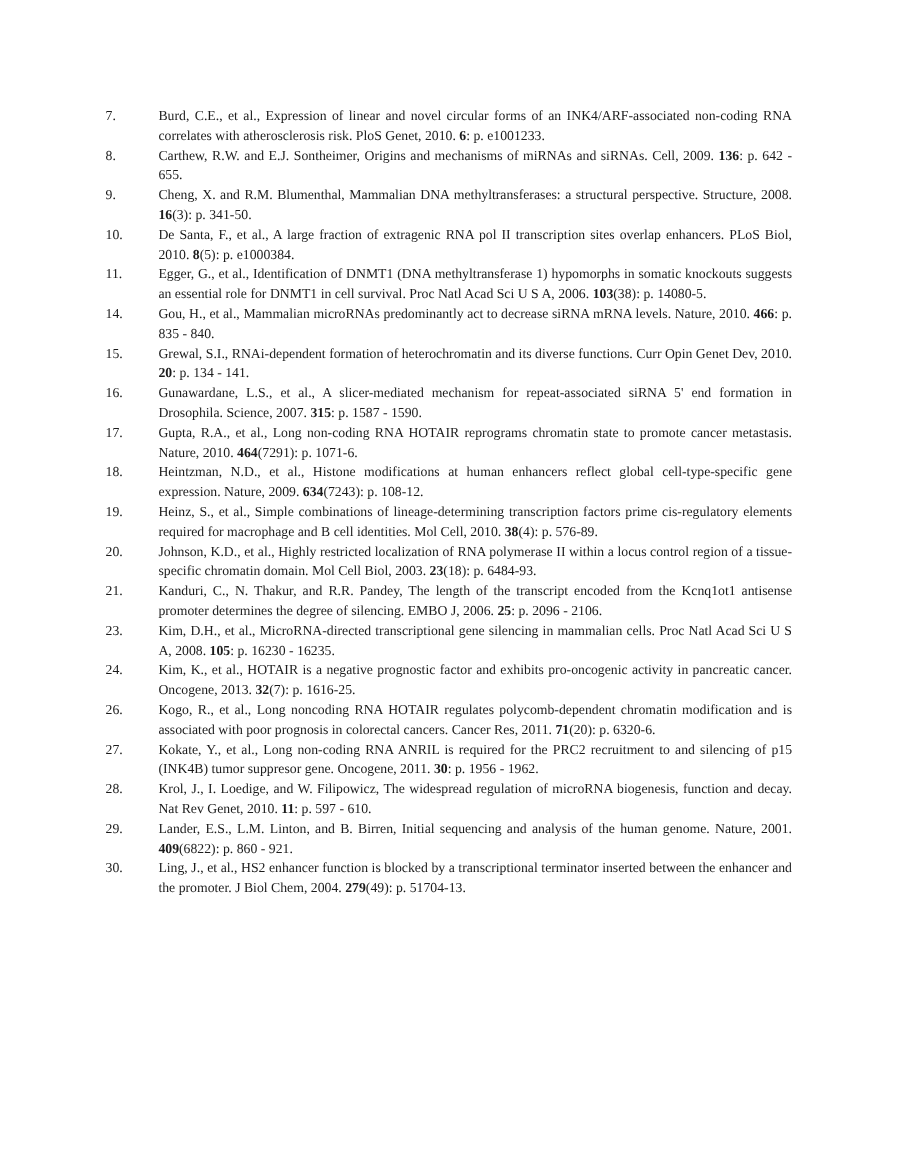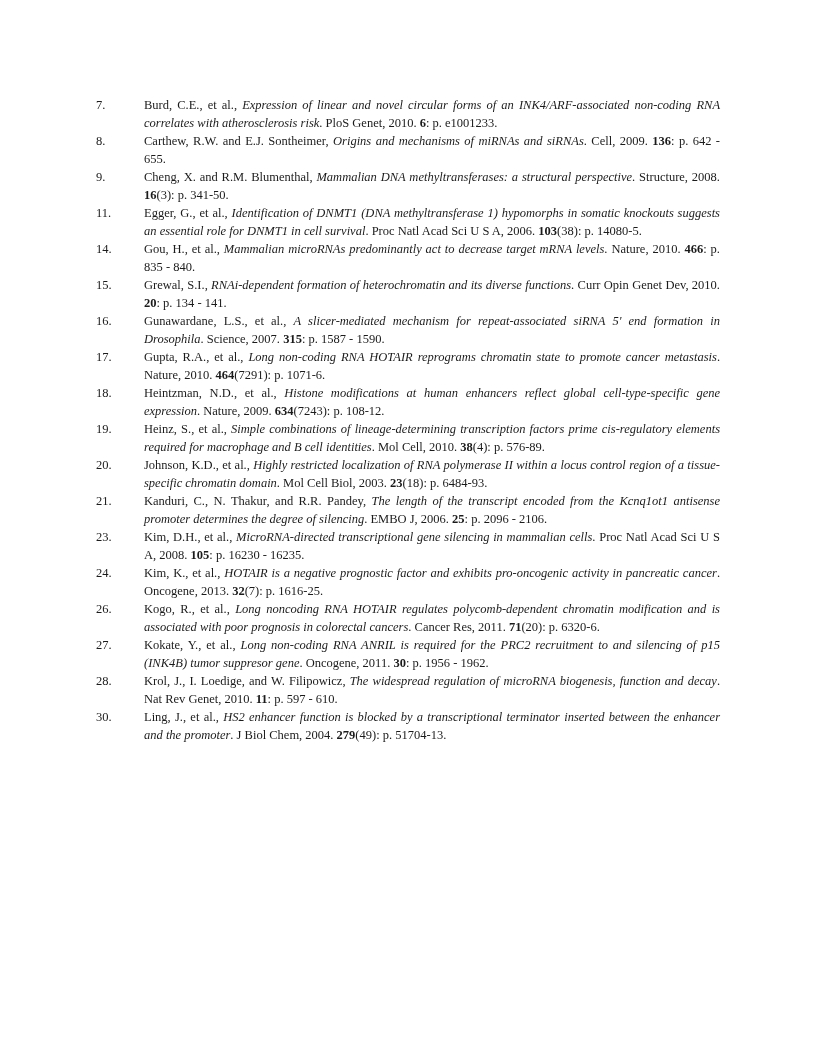--- a/index.html
+++ b/index.html
@@ -27,47 +27,51 @@
   .ref-num {
     flex: 0 0 48px;
     width: 48px;
     text-align: left;
   }
   .ref-text {
     flex: 1 1 auto;
     text-align: justify;
   }
   .seg-n { font-style: normal; font-weight: normal; }
-  .seg-i { font-style: italic; }
+  .seg-i { }
   .seg-b { font-weight: bold; }
 </style>
 </head>
 <body>
 
 <div class="page" style="background: rgb(255, 255, 255); color: rgb(27, 27, 27);">
   <div class="ref-list">
       <div class="ref-row">
         <div class="ref-num">7.</div>
         <div class="ref-text"><span class="seg-n">Burd, C.E., et al., </span><span class="seg-i">Expression of linear and novel circular forms of an INK4/ARF-associated non-coding RNA correlates with atherosclerosis risk</span><span class="seg-n">. PloS Genet, 2010. </span><span class="seg-b">6</span><span class="seg-n">: p. e1001233.</span></div>
       </div>
       <div class="ref-row">
         <div class="ref-num">8.</div>
         <div class="ref-text"><span class="seg-n">Carthew, R.W. and E.J. Sontheimer, </span><span class="seg-i">Origins and mechanisms of miRNAs and siRNAs</span><span class="seg-n">. Cell, 2009. </span><span class="seg-b">136</span><span class="seg-n">: p. 642 - 655.</span></div>
       </div>
       <div class="ref-row">
         <div class="ref-num">9.</div>
         <div class="ref-text"><span class="seg-n">Cheng, X. and R.M. Blumenthal, </span><span class="seg-i">Mammalian DNA methyltransferases: a structural perspective</span><span class="seg-n">. Structure, 2008. </span><span class="seg-b">16</span><span class="seg-n">(3): p. 341-50.</span></div>
       </div>
       <div class="ref-row">
+        <div class="ref-num">10.</div>
+        <div class="ref-text"><span class="seg-n">De Santa, F., et al., </span><span class="seg-i">A large fraction of extragenic RNA pol II transcription sites overlap enhancers</span><span class="seg-n">. PLoS Biol, 2010. </span><span class="seg-b">8</span><span class="seg-n">(5): p. e1000384.</span></div>
+      </div>
+      <div class="ref-row">
         <div class="ref-num">11.</div>
         <div class="ref-text"><span class="seg-n">Egger, G., et al., </span><span class="seg-i">Identification of DNMT1 (DNA methyltransferase 1) hypomorphs in somatic knockouts suggests an essential role for DNMT1 in cell survival</span><span class="seg-n">. Proc Natl Acad Sci U S A, 2006. </span><span class="seg-b">103</span><span class="seg-n">(38): p. 14080-5.</span></div>
       </div>
       <div class="ref-row">
         <div class="ref-num">14.</div>
-        <div class="ref-text"><span class="seg-n">Gou, H., et al., </span><span class="seg-i">Mammalian microRNAs predominantly act to decrease target mRNA levels</span><span class="seg-n">. Nature, 2010. </span><span class="seg-b">466</span><span class="seg-n">: p. 835 - 840.</span></div>
+        <div class="ref-text"><span class="seg-n">Gou, H., et al., </span><span class="seg-i">Mammalian microRNAs predominantly act to decrease siRNA mRNA levels</span><span class="seg-n">. Nature, 2010. </span><span class="seg-b">466</span><span class="seg-n">: p. 835 - 840.</span></div>
       </div>
       <div class="ref-row">
         <div class="ref-num">15.</div>
         <div class="ref-text"><span class="seg-n">Grewal, S.I., </span><span class="seg-i">RNAi-dependent formation of heterochromatin and its diverse functions</span><span class="seg-n">. Curr Opin Genet Dev, 2010. </span><span class="seg-b">20</span><span class="seg-n">: p. 134 - 141.</span></div>
       </div>
       <div class="ref-row">
         <div class="ref-num">16.</div>
         <div class="ref-text"><span class="seg-n">Gunawardane, L.S., et al., </span><span class="seg-i">A slicer-mediated mechanism for repeat-associated siRNA 5' end formation in Drosophila</span><span class="seg-n">. Science, 2007. </span><span class="seg-b">315</span><span class="seg-n">: p. 1587 - 1590.</span></div>
       </div>
       <div class="ref-row">
@@ -104,17 +108,21 @@
       </div>
       <div class="ref-row">
         <div class="ref-num">27.</div>
         <div class="ref-text"><span class="seg-n">Kokate, Y., et al., </span><span class="seg-i">Long non-coding RNA ANRIL is required for the PRC2 recruitment to and silencing of p15 (INK4B) tumor suppresor gene</span><span class="seg-n">. Oncogene, 2011. </span><span class="seg-b">30</span><span class="seg-n">: p. 1956 - 1962.</span></div>
       </div>
       <div class="ref-row">
         <div class="ref-num">28.</div>
         <div class="ref-text"><span class="seg-n">Krol, J., I. Loedige, and W. Filipowicz, </span><span class="seg-i">The widespread regulation of microRNA biogenesis, function and decay</span><span class="seg-n">. Nat Rev Genet, 2010. </span><span class="seg-b">11</span><span class="seg-n">: p. 597 - 610.</span></div>
       </div>
       <div class="ref-row">
+        <div class="ref-num">29.</div>
+        <div class="ref-text"><span class="seg-n">Lander, E.S., L.M. Linton, and B. Birren, </span><span class="seg-i">Initial sequencing and analysis of the human genome</span><span class="seg-n">. Nature, 2001. </span><span class="seg-b">409</span><span class="seg-n">(6822): p. 860 - 921.</span></div>
+      </div>
+      <div class="ref-row">
         <div class="ref-num">30.</div>
         <div class="ref-text"><span class="seg-n">Ling, J., et al., </span><span class="seg-i">HS2 enhancer function is blocked by a transcriptional terminator inserted between the enhancer and the promoter</span><span class="seg-n">. J Biol Chem, 2004. </span><span class="seg-b">279</span><span class="seg-n">(49): p. 51704-13.</span></div>
       </div>
     </div>
 </div>
 
 </body></html>

